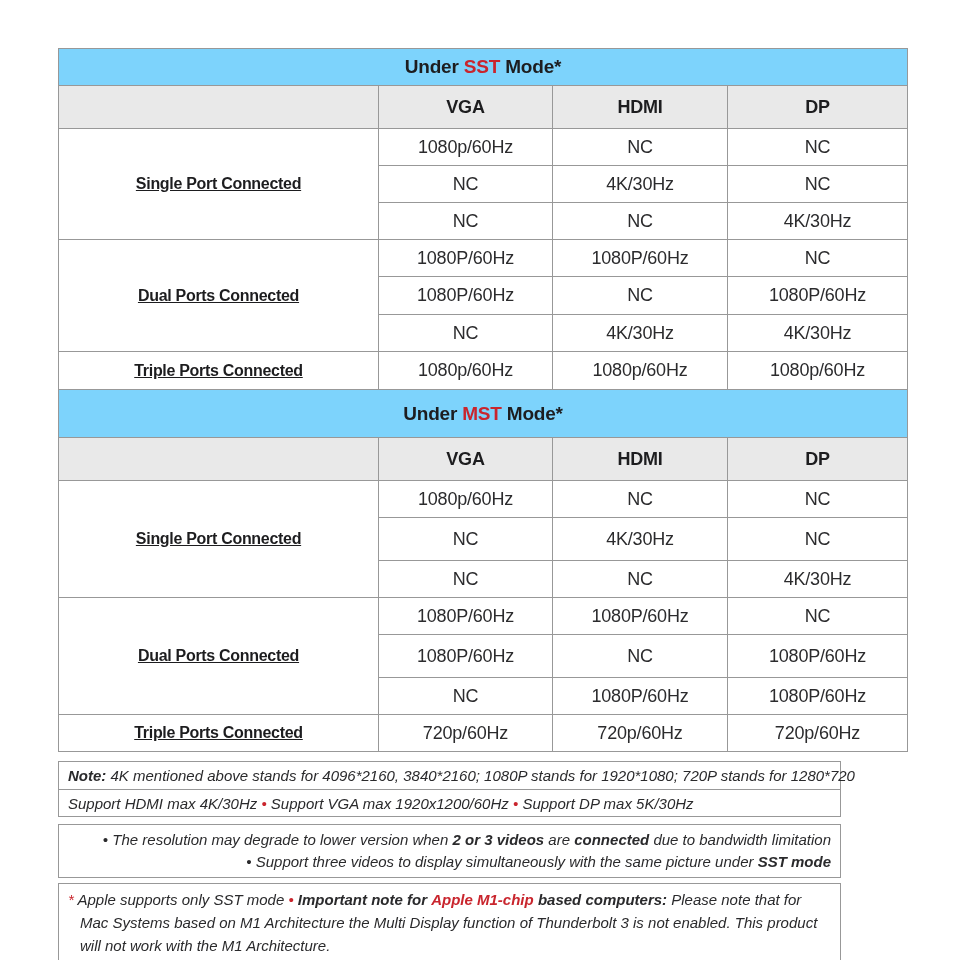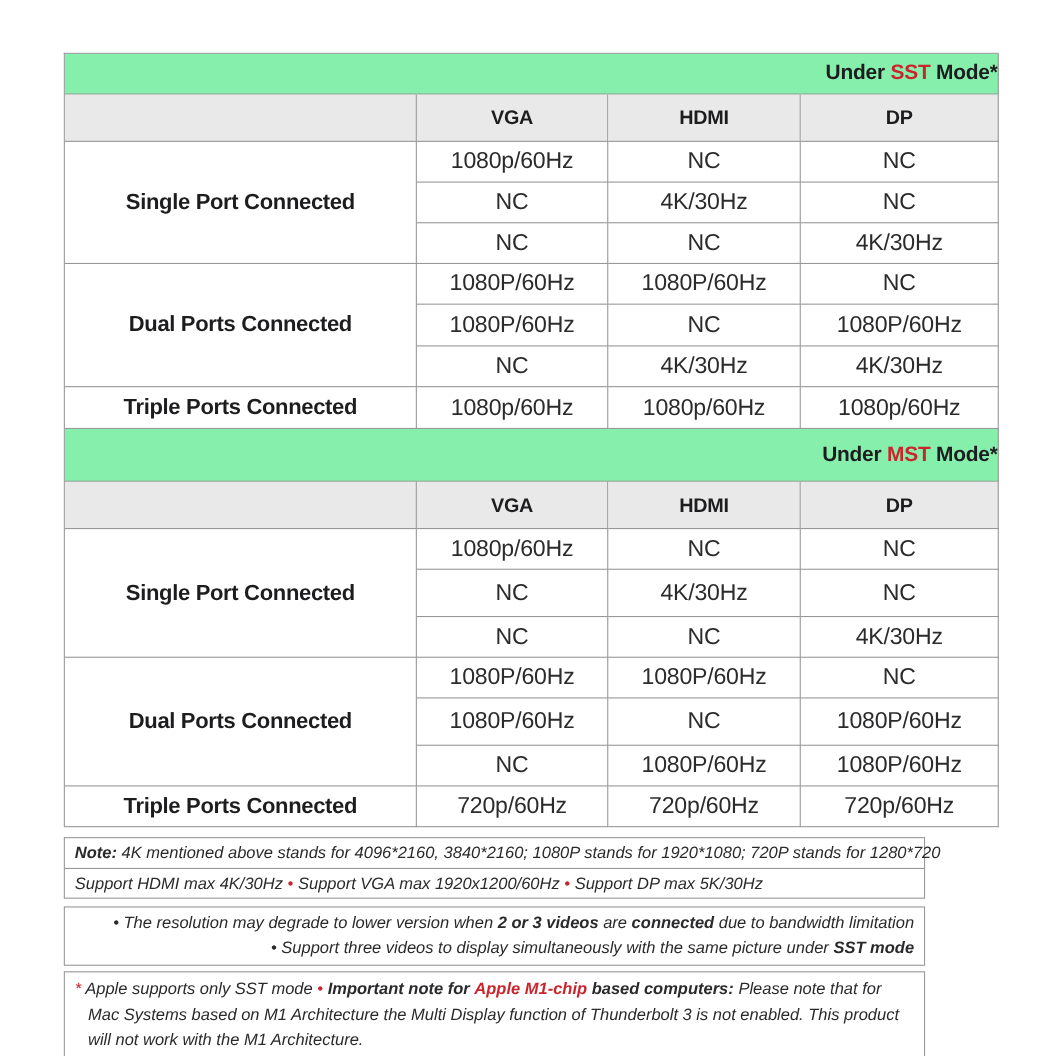--- a/index.html
+++ b/index.html
@@ -25,24 +25,24 @@
     text-align: center;
     vertical-align: middle;
     overflow: hidden;
   }
   td.gb { border-bottom: 2px solid #8a8a8a; }      
   td.sb { border-bottom: 1px solid #c6c6c6; }      
 
   tr.h36 { height: 43px; } tr.h37 { height: 37px; }
   tr.h38 { height: 38px; } tr.h48 { height: 48px; }
 
-  tr.title td { font-weight: bold; font-size: 19px; letter-spacing: -0.2px; background: #86efac; text-align: right; }
+  tr.title td { font-weight: bold; font-size: 19px; letter-spacing: -0.2px; background: #7dd3fc; }
   tr.head td  { background: #e9e9e9; font-weight: bold; font-size: 18px; letter-spacing: -0.2px; }
-  td.rowlabel { font-weight: bold; font-size: 20px; letter-spacing: -0.3px; }
-  td.val      { font-size: 21px; color: #2b2b2d; letter-spacing: -0.2px; margin-top: 40px; }
+  td.rowlabel { font-weight: bold; font-size: 16px; letter-spacing: -0.3px; text-decoration: underline; }
+  td.val      { font-size: 18px; color: #2b2b2d; letter-spacing: -0.2px; margin-top: 40px; }
 
   .red { color: #c9252d; }
   .b   { font-weight: bold; }
 
   .box {
     border: 1px solid #989898;
     width: 783px;
     font-style: italic;
     color: #2a2a2c;
     font-size: 15px;

